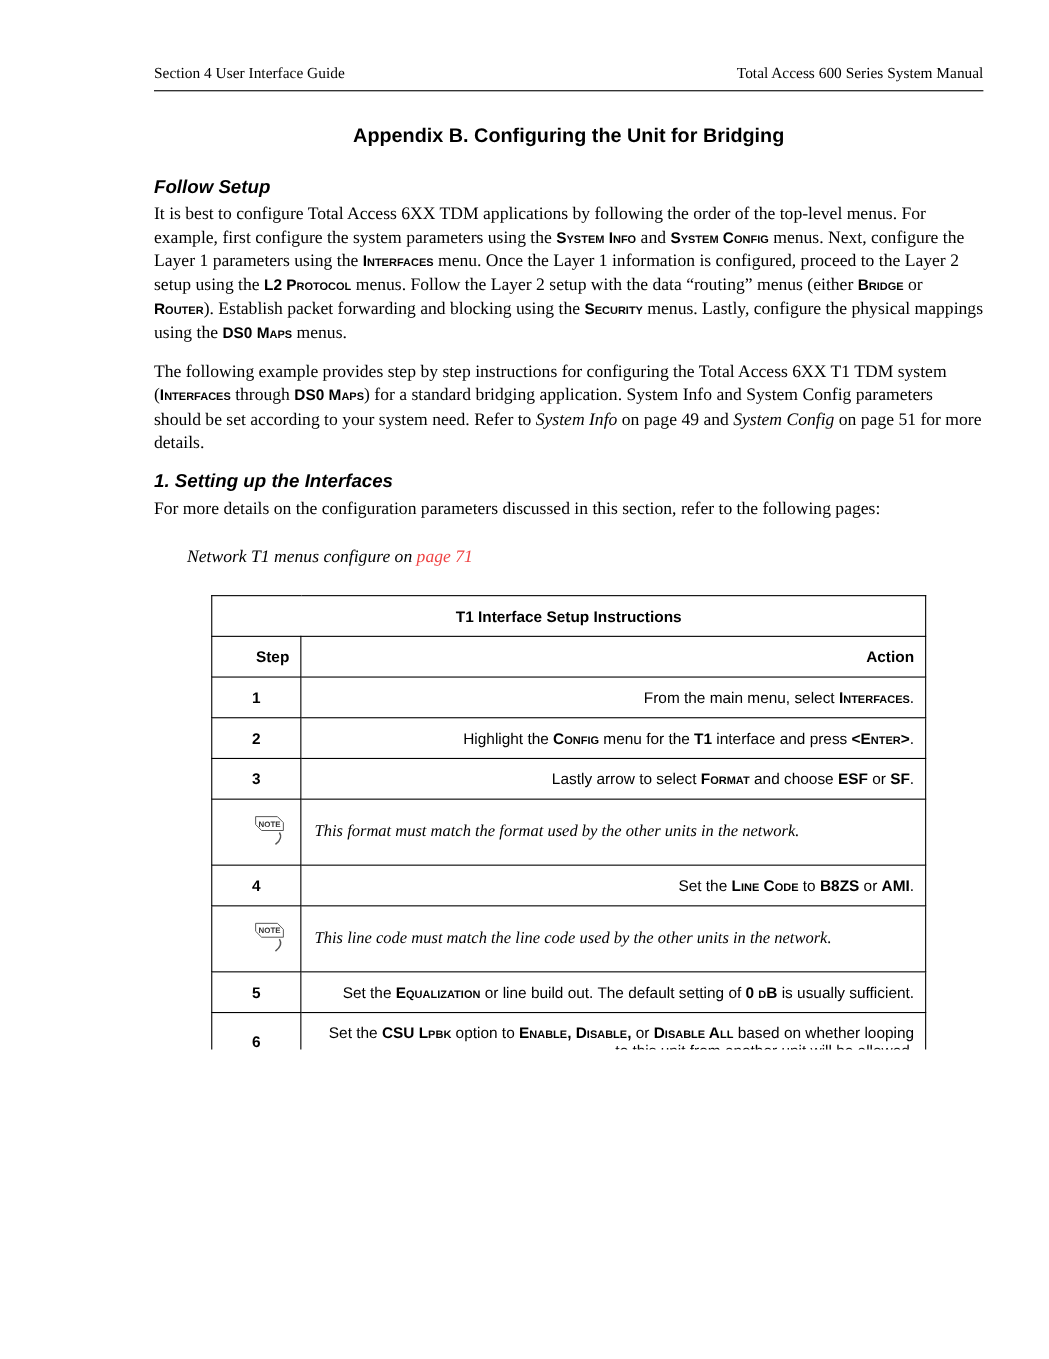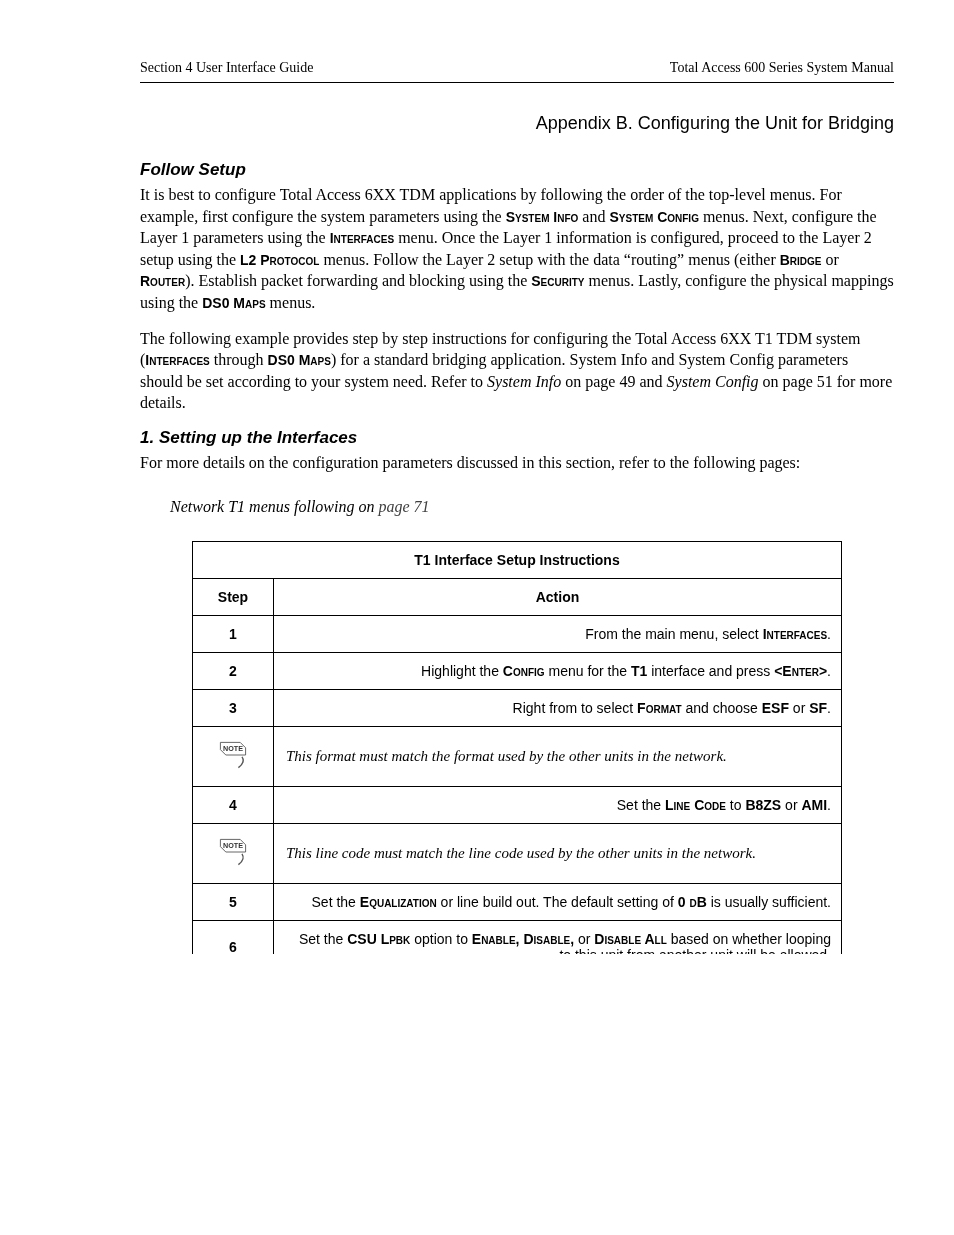--- a/index.html
+++ b/index.html
@@ -21,23 +21,23 @@
   }
   .running-head {
     display: flex;
     justify-content: space-between;
     font-size: 14px;
     border-bottom: 1px solid #000;
     padding-bottom: 6px;
     margin-bottom: 30px;
   }
   .appendix-title {
-    text-align: right;
-    font-family: Arial, Helvetica, sans-serif;
-    font-weight: normal;
+    text-align: center;
+    font-family: Arial, Helvetica, sans-serif;
+    font-weight: bold;
     font-size: 18px;
     margin-bottom: 26px;
   }
   .section-heading {
     font-family: Arial, Helvetica, sans-serif;
     font-weight: bold;
     font-style: italic;
     font-size: 17px;
     margin-bottom: 4px;
   }
@@ -57,60 +57,60 @@
     font-family: Arial, Helvetica, sans-serif;
     font-weight: bold;
   }
   .ref-list {
     margin: 6px 0 22px 30px;
     font-style: italic;
     font-size: 16px;
     line-height: 1.6;
   }
   .ref-list a {
-    color: #404040;
+    color: #ef4444;
     text-decoration: none;
     font-style: italic;
   }
   table.instr {
     border-collapse: collapse;
     margin: 0 auto;
     width: 650px;
     font-family: Arial, Helvetica, sans-serif;
     font-size: 14px;
   }
   table.instr th, table.instr td {
     border: 1px solid #000;
     padding: 10px 10px;
     vertical-align: middle;
   }
   table.instr th {
     font-weight: bold;
-    text-align: center;
+    text-align: right;
   }
   table.instr .title-row th {
     text-align: center;
     font-weight: bold;
   }
   table.instr td.step {
     text-align: center;
     font-weight: bold;
     width: 60px;
   }
   table.instr td.action {
     text-align: right;
   }
   .note-cell {
     font-family: "Times New Roman", Times, serif;
     font-style: italic;
     font-size: 15px;
     padding: 18px 12px !important;
   }
   .note-icon-cell {
-    text-align: center;
+    text-align: right;
     vertical-align: middle;
   }
   .note-icon {
     display: inline-block;
     width: 36px;
     height: 36px;
   }
   .footer {
     margin-top: auto;
     border-top: 1px solid #000;
@@ -142,21 +142,21 @@
   <div class="body-text">
     <span>The following example provides step by step instructions for configuring the Total Access 6XX T1 TDM system (</span><span class="sc">Interfaces</span><span> through </span><span class="sc">DS0 Maps</span><span>) for a standard bridging application. System Info and System Config parameters should be set according to your system need. Refer to </span><i>System Info</i><span> on page 49 and </span><i>System Config</i><span> on page 51 for more details.</span>
   </div>
 
   <div class="section-heading">1. Setting up the Interfaces</div>
 
   <div class="body-text">For more details on the configuration parameters discussed in this section, refer to the following pages:</div>
 
   <div class="ref-list">
     <div>
-      <span>Network T1 menus following on </span><a href="#">page 71</a>
+      <span>Network T1 menus configure on </span><a href="#">page 71</a>
     </div>
   </div>
 
   <table class="instr">
     <tbody>
         <tr class="title-row">
       <th colspan="2">T1 Interface Setup Instructions</th>
     </tr>
     <tr>
       <th>Step</th>
@@ -170,21 +170,21 @@
     </tr>
     <tr>
       <td class="step">2</td>
       <td class="action">
         <span>Highlight the </span><span class="sc-inline">Config</span><span> menu for the </span><b>T1</b><span> interface and press </span><span class="sc-inline">&lt;Enter&gt;</span><span>.</span>
       </td>
     </tr>
     <tr>
       <td class="step">3</td>
       <td class="action">
-        <span>Right from to select </span><span class="sc-inline">Format</span><span> and choose </span><b>ESF</b><span> or </span><b>SF</b><span>.</span>
+        <span>Lastly arrow to select </span><span class="sc-inline">Format</span><span> and choose </span><b>ESF</b><span> or </span><b>SF</b><span>.</span>
       </td>
     </tr>
     <tr>
       <td class="note-icon-cell">
         <svg class="note-icon" viewBox="0 0 40 40">
           <path d="M6 6 L28 6 L34 12 L34 20 L12 20 L6 14 Z" fill="#fff" stroke="#555" stroke-width="1"></path>
           <text x="20" y="16" font-size="8" font-family="Arial" font-weight="bold" text-anchor="middle" fill="#333">NOTE</text>
           <path d="M30 22 Q34 28 26 34" fill="none" stroke="#555" stroke-width="1.5"></path>
         </svg>
       </td>

